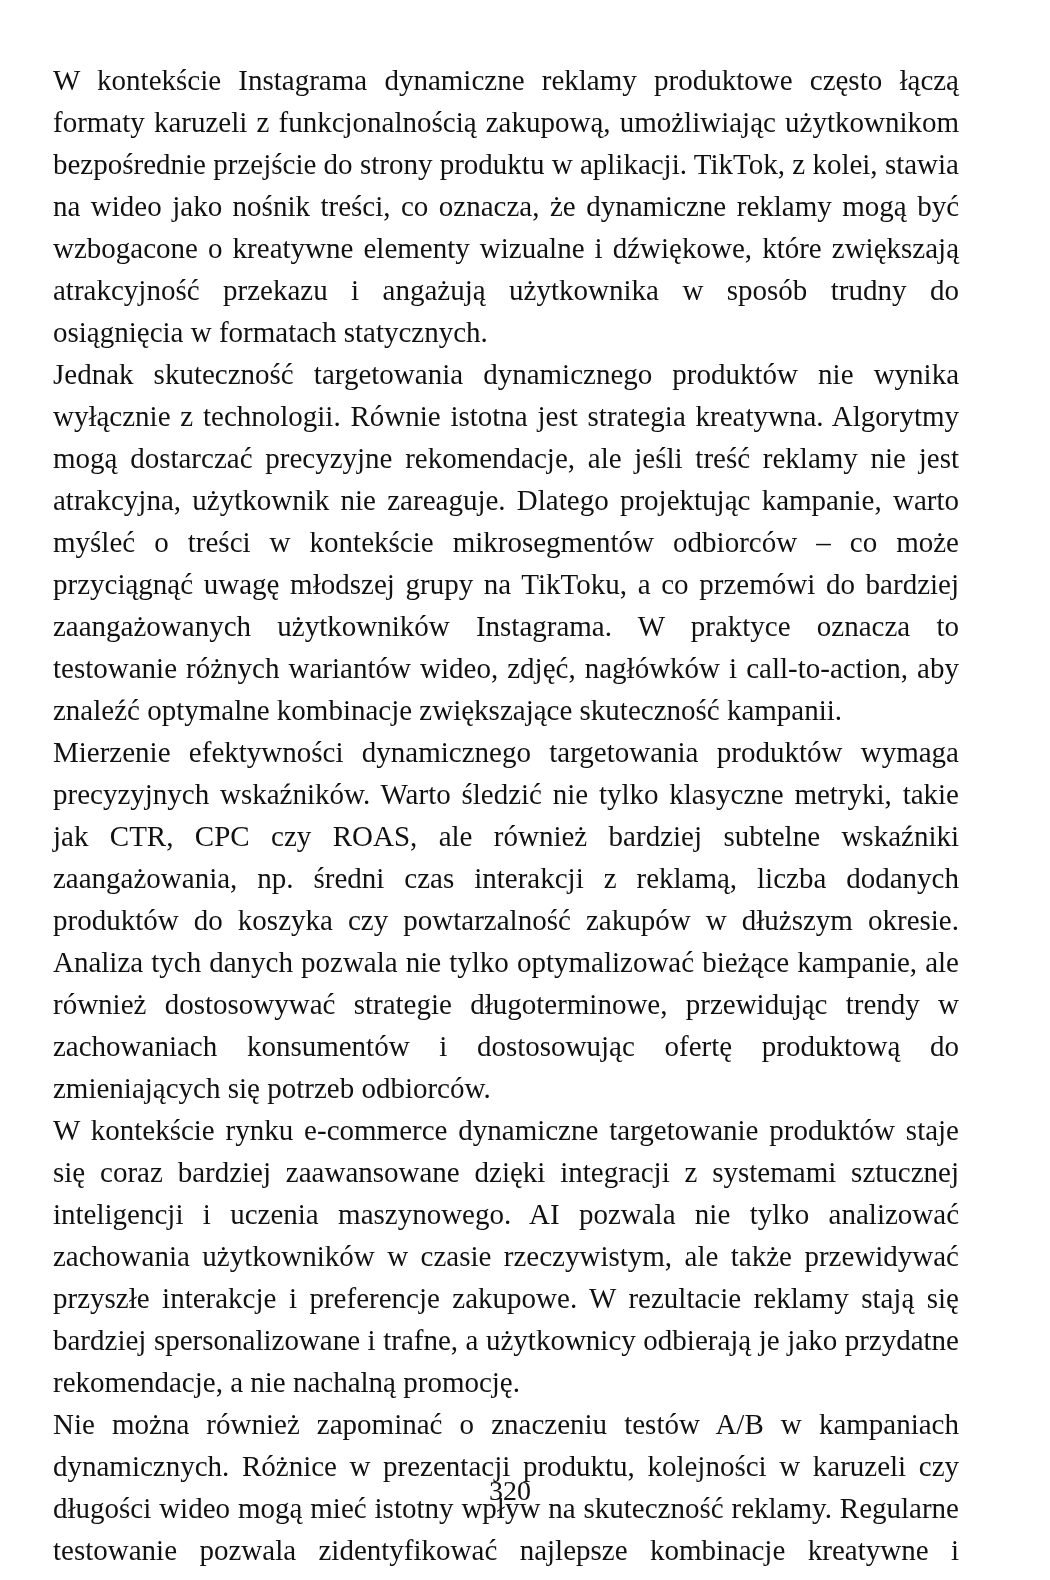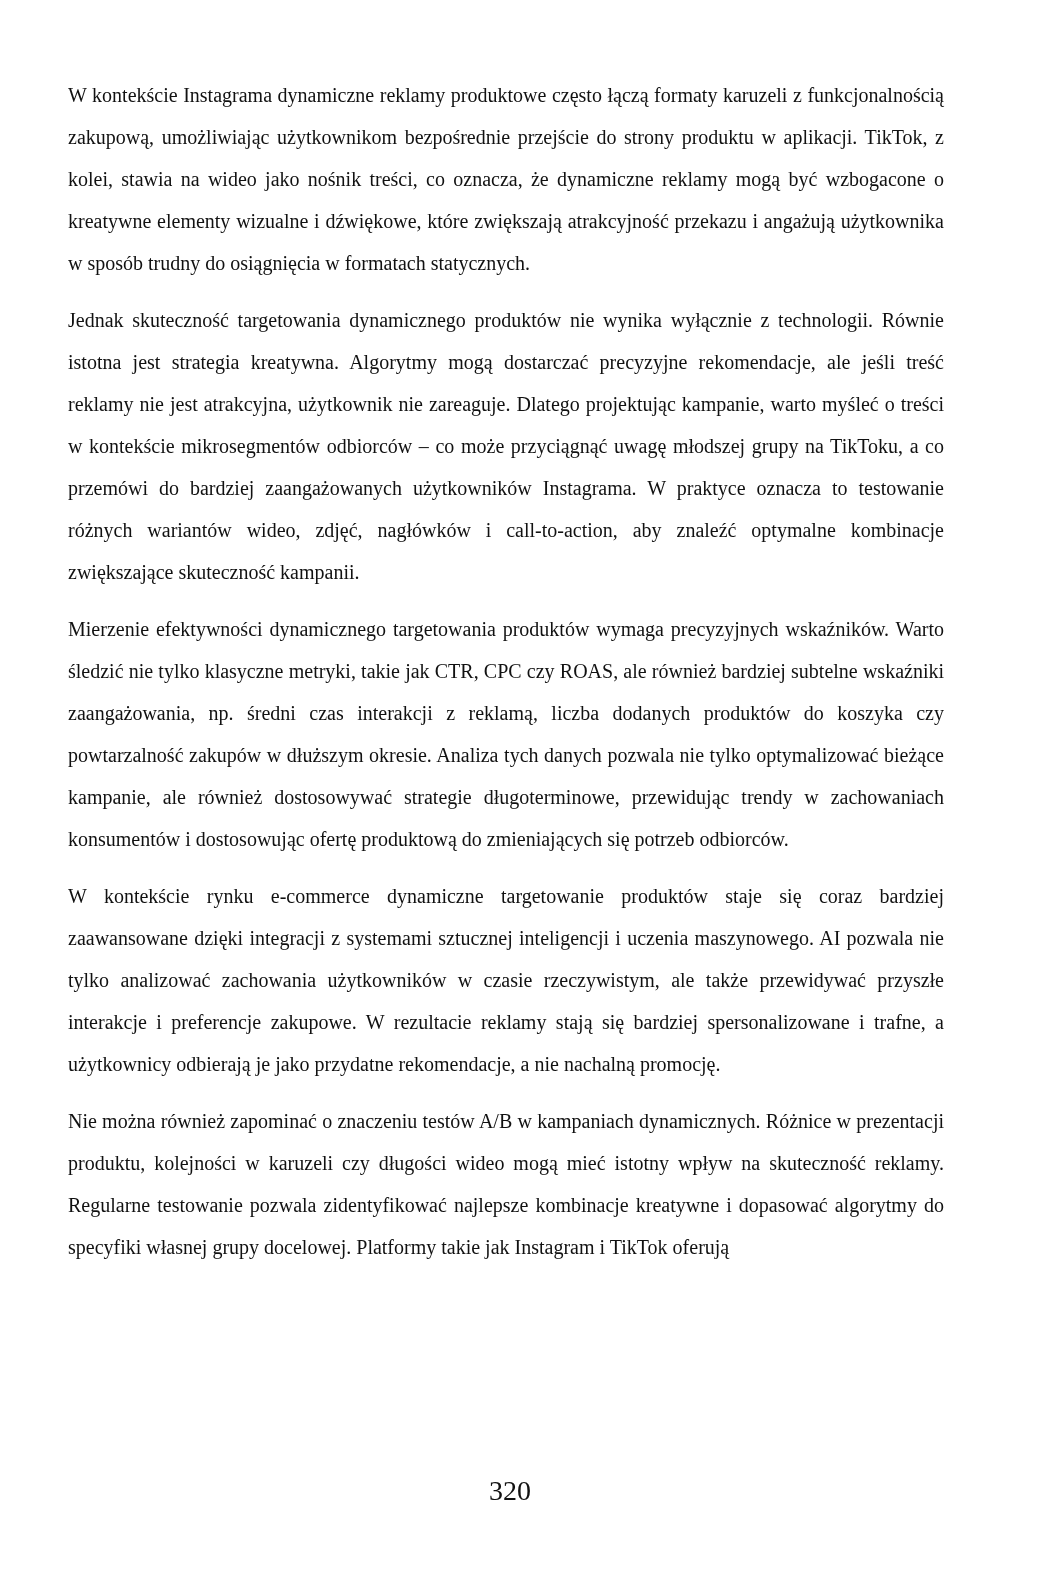--- a/index.html
+++ b/index.html
@@ -15,22 +15,22 @@
       color: #111111;
       font-family: "Liberation Serif", "DejaVu Serif", serif;
     }
     .page {
       position: absolute;
       left: 53px;
       top: 59px;
       width: 906px;
     }
     .para {
-      margin: 15px;
-      font-size: 20px;
+      margin: 0;
+      font-size: 29px;
       line-height: 42px;
       text-align: justify;
       text-align-last: left;
       hyphens: none;
     }
     .page-number {
       position: absolute;
       left: 0;
       width: 100%;
       top: 1470px;

